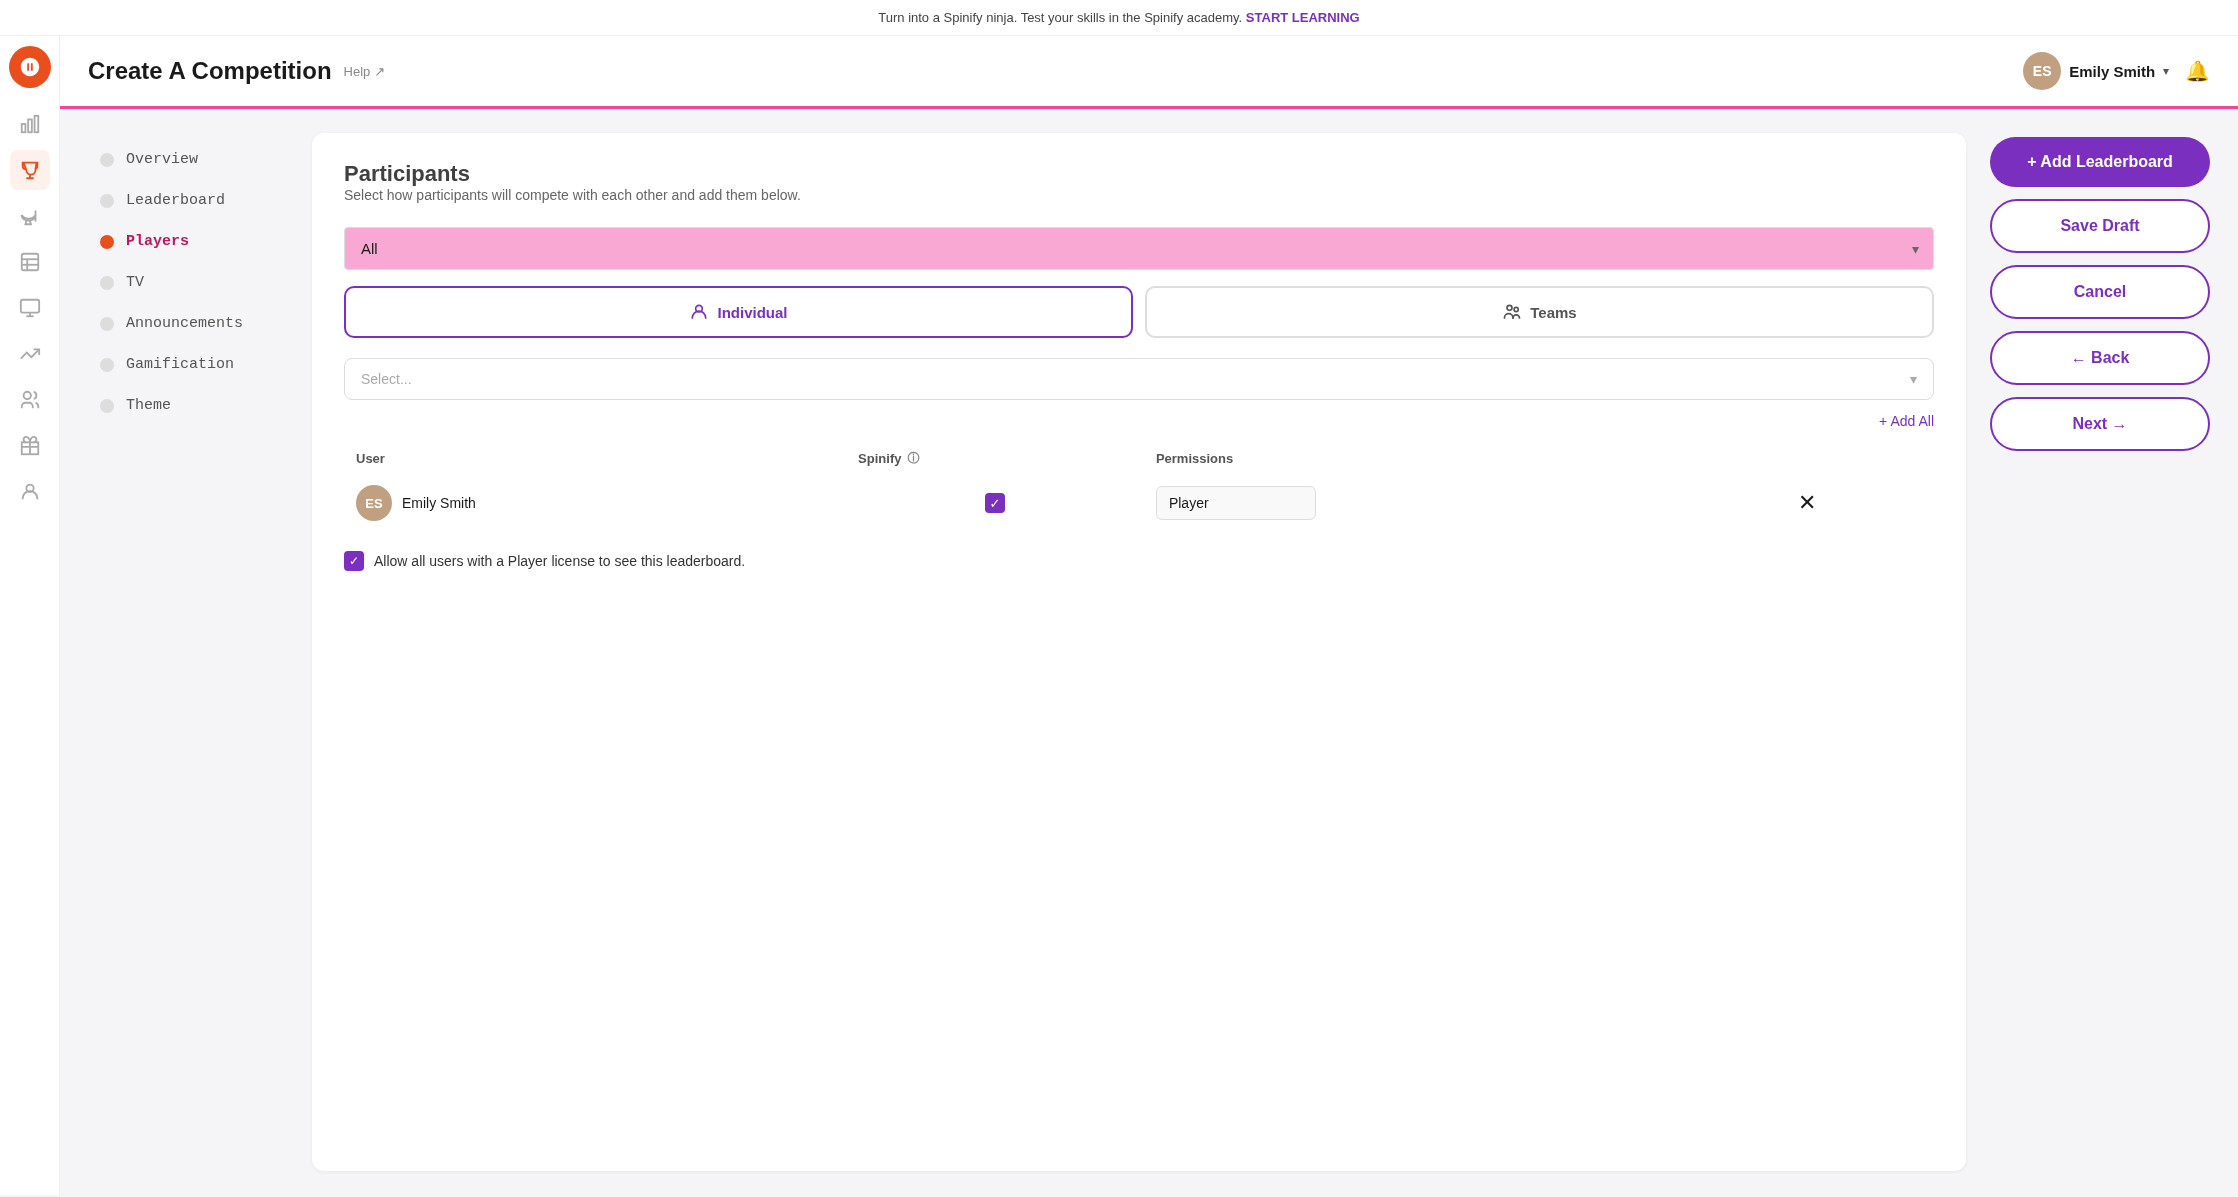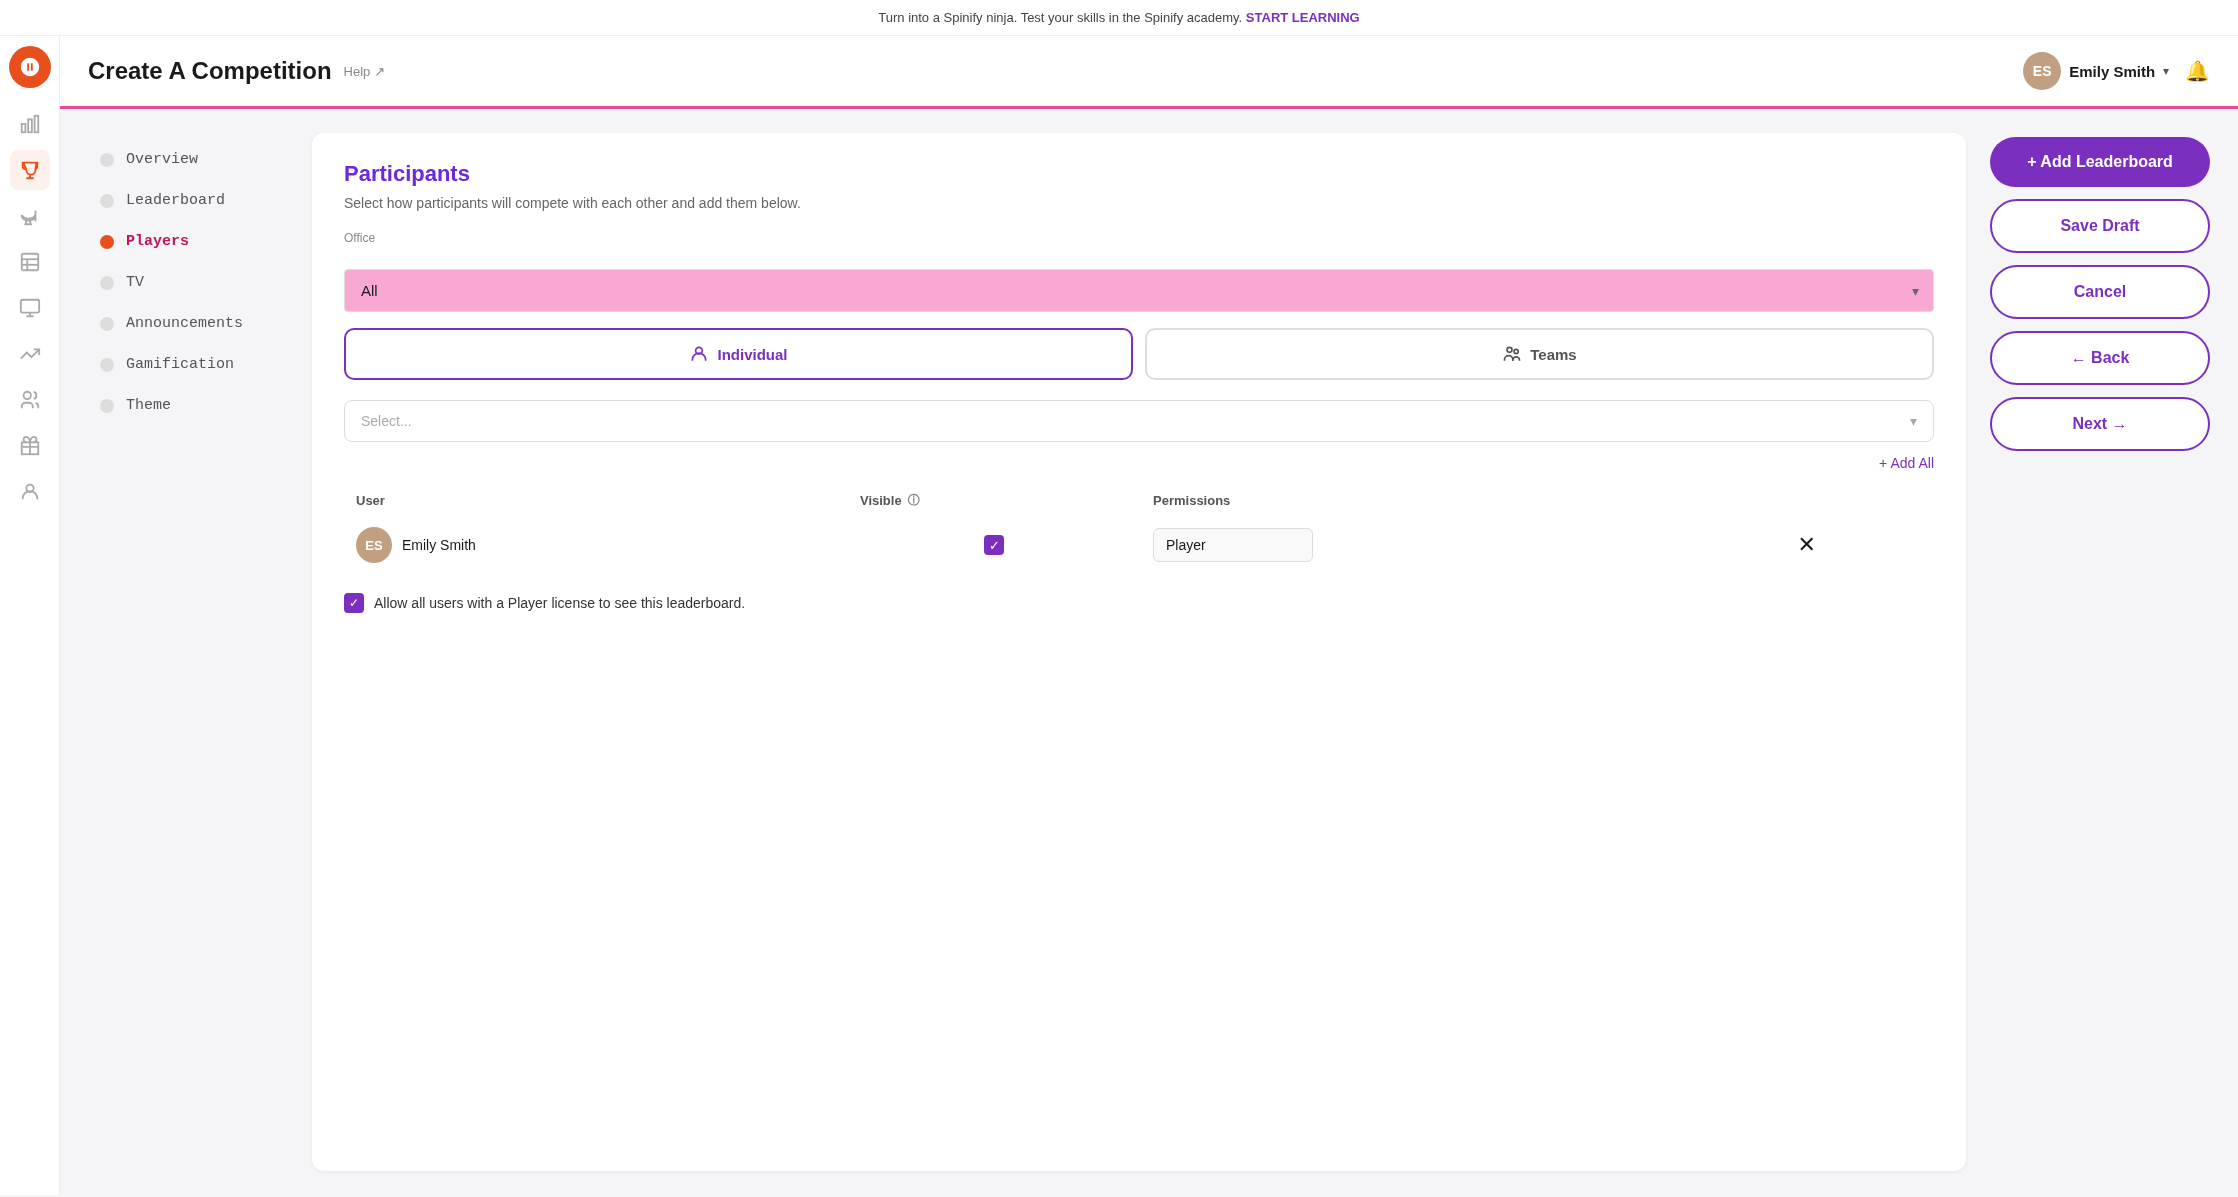--- a/index.html
+++ b/index.html
@@ -95,21 +95,21 @@
 
     
     .center-form {
       flex: 1;
       background: #fff;
       border-radius: 12px;
       padding: 28px 32px;
       overflow-y: auto;
       box-shadow: 0 1px 4px rgba(0,0,0,0.06);
     }
-    .form-title { font-size: 22px; font-weight: 700; color: #6d28d9; margin-bottom: 8px; }
+    .form-title { font-size: 22px; font-weight: 700; color: #404040; }
     .form-subtitle { font-size: 14px; color: #666; margin-bottom: 20px; }
 
     
     .field-group { margin-bottom: 16px; }
     .field-label { font-size: 12px; color: #888; margin-bottom: 4px; }
     .select-wrapper {
       position: relative;
       border: 1px solid #ddd;
       border-radius: 4px;
       background: #f9a8d4;
@@ -343,21 +343,20 @@
           <div class="nav-dot"></div>
           <span>Theme</span>
         </div>
       </div>
 
       <div class="center-form">
         <div class="form-title">Participants</div>
         <div class="form-subtitle">Select how participants will compete with each other and add them below.</div>
 
         <div class="field-group">
-          <div class="field-label">Office</div>
           <div class="select-wrapper">
             <select>
               <option>All</option>
               <option>New York</option>
               <option>London</option>
               <option>Sydney</option>
             </select>
             <span class="chevron">▾</span>
           </div>
         </div>
@@ -389,21 +388,21 @@
         <div class="add-all-row">
           <button class="add-all-btn">+ Add All</button>
         </div>
 
         <table class="participants-table">
           <thead>
             <tr>
               <th>User</th>
               <th class="center">
                 <div class="th-help">
-                  <span>Visible</span>
+                  <span>Spinify</span>
                   <span class="info-icon">ⓘ</span>
                 </div>
               </th>
               <th>Permissions</th>
               <th></th>
             </tr>
           </thead>
           <tbody>
             <tr>
               <td>

